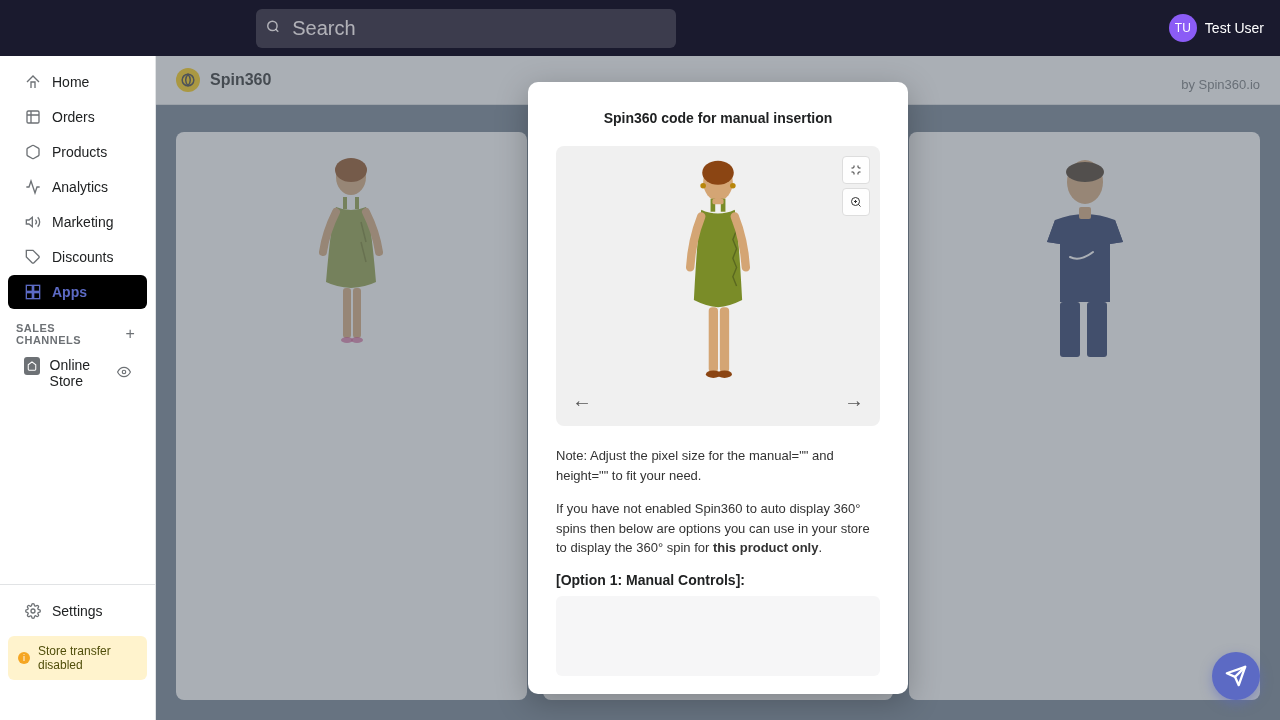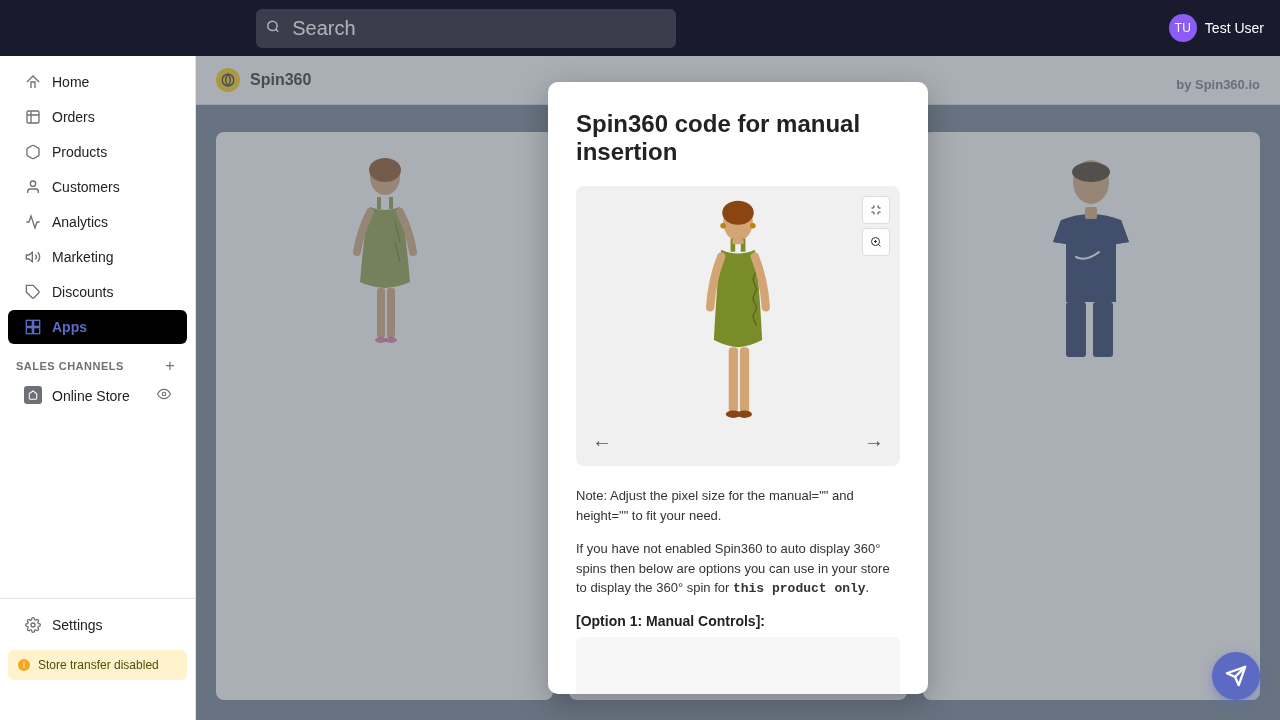--- a/index.html
+++ b/index.html
@@ -39,21 +39,21 @@
     .user-avatar {
       width: 28px; height: 28px; border-radius: 50%; background: #8b5cf6;
       display: flex; align-items: center; justify-content: center; color: white; font-size: 12px;
     }
 
     
     .layout { display: flex; flex: 1; overflow: hidden; }
 
     
     .sidebar {
-      width: 196px; background: #fff; border-right: 1px solid #e1e3e5;
+      width: 156px; background: #fff; border-right: 1px solid #e1e3e5;
       display: flex; flex-direction: column; flex-shrink: 0; overflow-y: auto;
     }
     .sidebar-nav { flex: 1; padding: 8px 0; }
     .sidebar-item {
       display: flex; align-items: center; gap: 10px; padding: 8px 16px;
       cursor: pointer; color: #202223; font-size: 14px; border-radius: 6px;
       margin: 1px 8px; text-decoration: none;
     }
     .sidebar-item.active { background: #000000; color: #5c6ac4; font-weight: 600; }
     .sidebar-item-icon { width: 18px; height: 18px; display: flex; align-items: center; justify-content: center; color: #6d7175; flex-shrink: 0; }
@@ -65,21 +65,21 @@
     }
     .sidebar-section-header .add-btn {
       width: 18px; height: 18px; border-radius: 50%; background: none; border: none;
       color: #6d7175; cursor: pointer; display: flex; align-items: center; justify-content: center; font-size: 16px;
     }
     .sidebar-channel-item {
       display: flex; align-items: center; justify-content: space-between;
       padding: 6px 16px; cursor: pointer; color: #202223; font-size: 14px;
       margin: 1px 8px; border-radius: 6px;
     }
-    .sidebar-channel-left { display: flex; align-items: flex-end; gap: 10px; }
+    .sidebar-channel-left { display: flex; align-items: flex-start; gap: 10px; }
     .channel-icon { width: 18px; height: 18px; background: #6d7175; border-radius: 3px; display: flex; align-items: center; justify-content: center; color: white; font-size: 9px; }
     .channel-eye { color: #6d7175; font-size: 14px; }
 
     .sidebar-bottom { padding: 8px 0 32px; border-top: 1px solid #e1e3e5; margin-top: auto; }
     .settings-item {
       display: flex; align-items: center; gap: 10px; padding: 8px 16px;
       cursor: pointer; color: #202223; font-size: 14px; border-radius: 6px; margin: 1px 8px;
     }
     .store-transfer-banner {
       margin: 8px; background: #fff3cd; border-radius: 6px; padding: 8px 10px;
@@ -92,21 +92,21 @@
 
     
     .page-header {
       display: flex; align-items: flex-end; justify-content: space-between;
       background: #fff; padding: 12px 20px; border-bottom: 1px solid #e1e3e5;
       position: absolute; top: 0; left: 0; right: 0; z-index: 10;
     }
     .page-header-left { display: flex; align-items: center; gap: 10px; }
     .spin360-logo { width: 24px; height: 24px; background: #ffcc00; border-radius: 50%; display: flex; align-items: center; justify-content: center; font-size: 10px; }
     .page-title { font-size: 16px; font-weight: 600; color: #202223; }
-    .page-by { font-size: 13px; color: #6d7175; font-weight: bold; }
+    .page-by { font-size: 13px; color: #6d7175; }
 
     
     .bg-products {
       position: absolute; top: 56px; left: 0; right: 0; bottom: 0;
       display: grid; grid-template-columns: repeat(3, 1fr); gap: 16px;
       padding: 20px; overflow: hidden;
     }
     .product-card {
       background: #fff; border-radius: 8px; overflow: hidden;
       display: flex; flex-direction: column; align-items: center; padding: 20px;
@@ -117,21 +117,21 @@
       position: absolute; top: 0; left: 0; right: 0; bottom: 0;
       background: rgba(100,110,120,0.55); display: flex; align-items: center; justify-content: center;
       z-index: 100;
     }
     .modal {
       background: #fff; border-radius: 10px; width: 380px; max-height: 85vh;
       overflow-y: auto; padding: 28px 28px 20px; box-shadow: 0 8px 32px rgba(0,0,0,0.25);
       position: relative;
     }
     .modal-title {
-      font-size: 24px; font-weight: 600; color: #202223; margin-bottom: 20px; text-align: left;
+      font-size: 14px; font-weight: 600; color: #202223; margin-bottom: 20px; text-align: center;
     }
     .modal-preview {
       width: 100%; height: 280px; background: #f0f0f0; border-radius: 8px;
       position: relative; display: flex; align-items: center; justify-content: center;
       margin-bottom: 20px; overflow: hidden;
     }
     .modal-controls {
       position: absolute; top: 10px; right: 10px; display: flex; flex-direction: column; gap: 4px;
     }
     .modal-ctrl-btn {
@@ -142,21 +142,21 @@
     .modal-arrows {
       position: absolute; bottom: 14px; width: 100%; display: flex; justify-content: space-between;
       padding: 0 16px;
     }
     .arrow-btn {
       font-size: 20px; color: #555; cursor: pointer; background: none; border: none;
     }
     .modal-note {
       font-size: 13px; color: #333; margin-bottom: 14px; line-height: 1.5;
     }
-    .modal-note strong { font-weight: 600; font-family: Liberation Mono, monospace; }
+    .modal-note strong { font-weight: 600; }
     .modal-section-title {
       font-size: 14px; font-weight: 600; color: #202223; margin-bottom: 8px;
     }
     .modal-code-block {
       background: #f6f6f7; border-radius: 6px; padding: 14px 12px;
       font-family: monospace; font-size: 11px; color: #555; min-height: 80px; margin-bottom: 16px;
     }
 
     
     .fab-button {
@@ -213,29 +213,20 @@
 
       <div class="sidebar-item">
         <span class="sidebar-item-icon">
           <svg width="16" height="16" viewBox="0 0 24 24" fill="none" stroke="currentColor" stroke-width="2">
               <path d="M21 16V8a2 2 0 0 0-1-1.73l-7-4a2 2 0 0 0-2 0l-7 4A2 2 0 0 0 3 8v8a2 2 0 0 0 1 1.73l7 4a2 2 0 0 0 2 0l7-4A2 2 0 0 0 21 16z"></path>
             </svg>
         </span>
         <span>Products</span>
       </div>
 
-      <div class="sidebar-item">
-        <span class="sidebar-item-icon">
-          <svg width="16" height="16" viewBox="0 0 24 24" fill="none" stroke="currentColor" stroke-width="2">
-              <path d="M20 21v-2a4 4 0 0 0-4-4H8a4 4 0 0 0-4 4v2"></path>
-              <circle cx="12" cy="7" r="4"></circle>
-            </svg>
-        </span>
-        <span>Customers</span>
-      </div>
 
       <div class="sidebar-item">
         <span class="sidebar-item-icon">
           <svg width="16" height="16" viewBox="0 0 24 24" fill="none" stroke="currentColor" stroke-width="2">
               <polyline points="22 12 18 12 15 21 9 3 6 12 2 12"></polyline>
             </svg>
         </span>
         <span>Analytics</span>
       </div>
 

